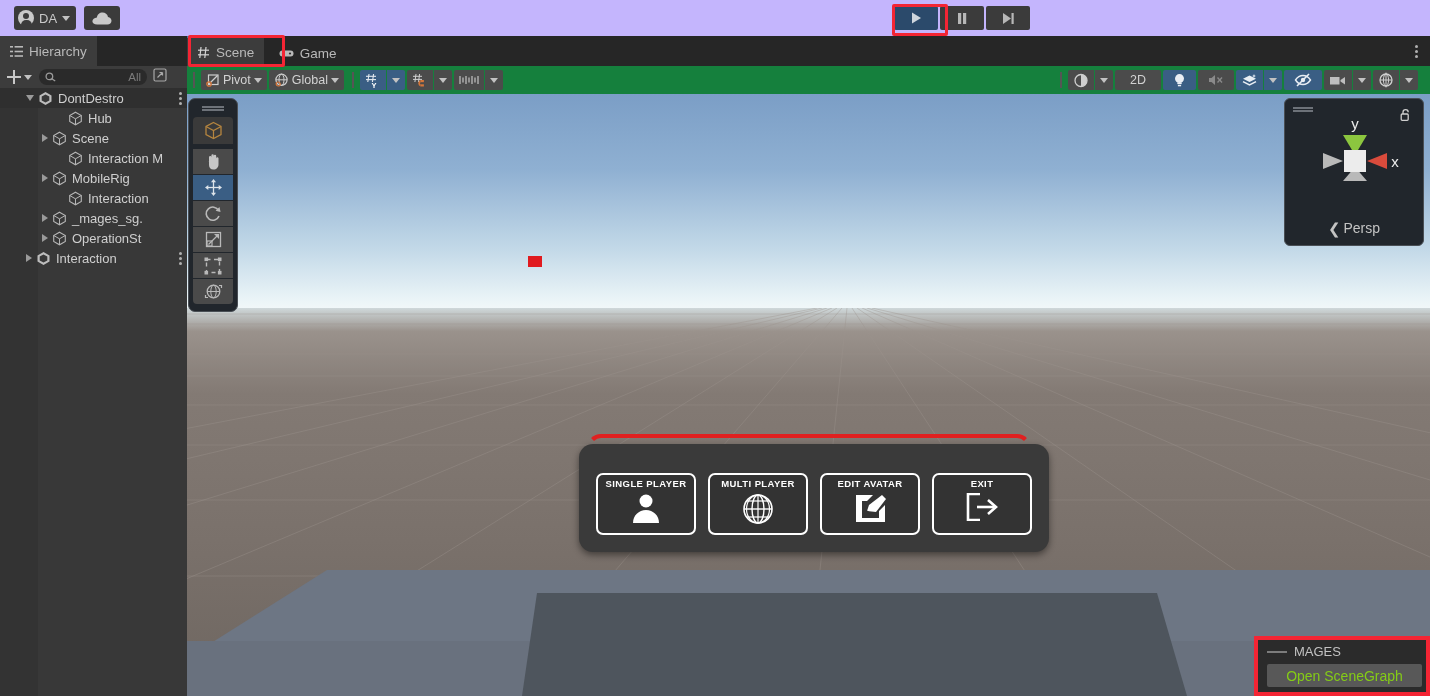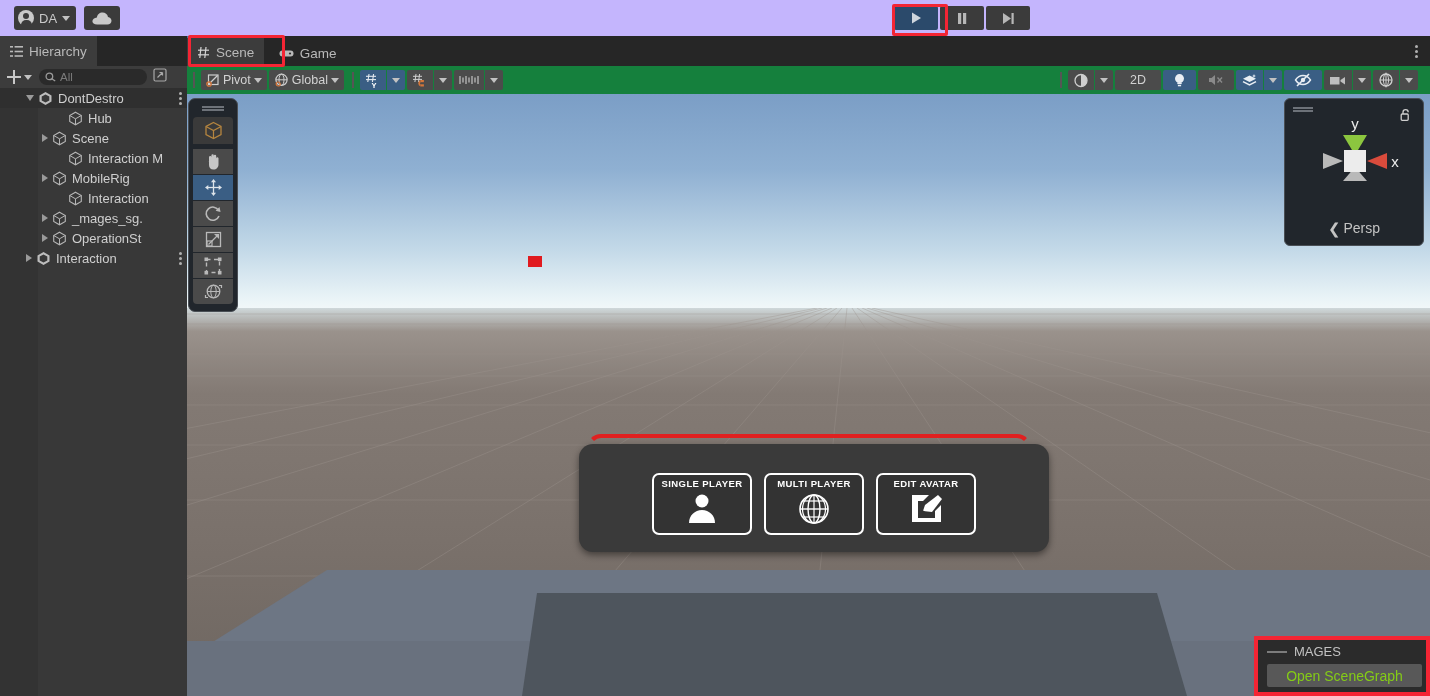--- a/index.html
+++ b/index.html
@@ -98,21 +98,21 @@
   .plus {
     position: relative; width: 14px; height: 14px;
   }
   .plus::before, .plus::after {
     content: ""; position: absolute; background: #c8c8c8;
   }
   .plus::before { left: 6px; top: 0; width: 2px; height: 14px; }
   .plus::after { left: 0; top: 6px; width: 14px; height: 2px; }
   .search-box {
     margin-left: 7px; width: 108px; height: 16px; background: #2a2a2a;
-    border-radius: 8px; display: flex; align-items: center; padding: 0 6px; gap: 4px;
+    border-radius: 8px; display: flex; align-items: center; padding: 0 6px; gap: 4px; justify-content: space-between;
   }
   .search-box .ph { color: #7b7b7b; font-size: 11.5px; }
   .hier-rows { position: absolute; left: 0; top: 22px; width: 187px; }
   .hrow {
     position: relative; height: 20px; display: flex; align-items: center;
     color: #cfcfcf; font-size: 13px; white-space: nowrap; overflow: hidden;
   }
   .hrow.scene-row { background: #2f2f2f; }
   .twisty {
     width: 0; height: 0; border-top: 4.5px solid transparent;
@@ -739,20 +739,28 @@
               </svg></span>
           </div>
           <div class="m3btn">
             <span class="lbl">EDIT AVATAR</span>
             <span class="ico"><svg width="32" height="30" viewBox="0 0 32 30">
                 <path d="M2 2h17l-6 6H8v17h17v-7l6-6v17H2z" fill="#fff"></path>
                 <path d="M13 18l2-6 13-10 4 4-10 13z" fill="#fff"></path>
                 <path d="M13 18l3 3" stroke="#333" stroke-width="1.4"></path>
               </svg></span>
           </div>
+          <div class="m3btn">
+            <span class="lbl">EXIT</span>
+            <span class="ico"><svg width="32" height="28" viewBox="0 0 32 28">
+                <path d="M14 1H2v26h12" fill="none" stroke="#fff" stroke-width="2.6"></path>
+                <line x1="11" y1="14" x2="28" y2="14" stroke="#fff" stroke-width="2.6"></line>
+                <polyline points="22,7 30,14 22,21" fill="none" stroke="#fff" stroke-width="2.6"></polyline>
+              </svg></span>
+          </div>
         </div>
     </div>
 
     <div class="gizmo">
       <span class="grip2"></span>
       <span class="lock">
         <svg width="11" height="13" viewBox="0 0 11 13">
           <path d="M3 6V4.2a2.6 2.6 0 0 1 5.2 0" fill="none" stroke="#cfcfcf" stroke-width="1.3"></path>
           <rect x="1.2" y="6" width="7" height="6.3" rx="1" fill="none" stroke="#cfcfcf" stroke-width="1.3"></rect>
         </svg>

